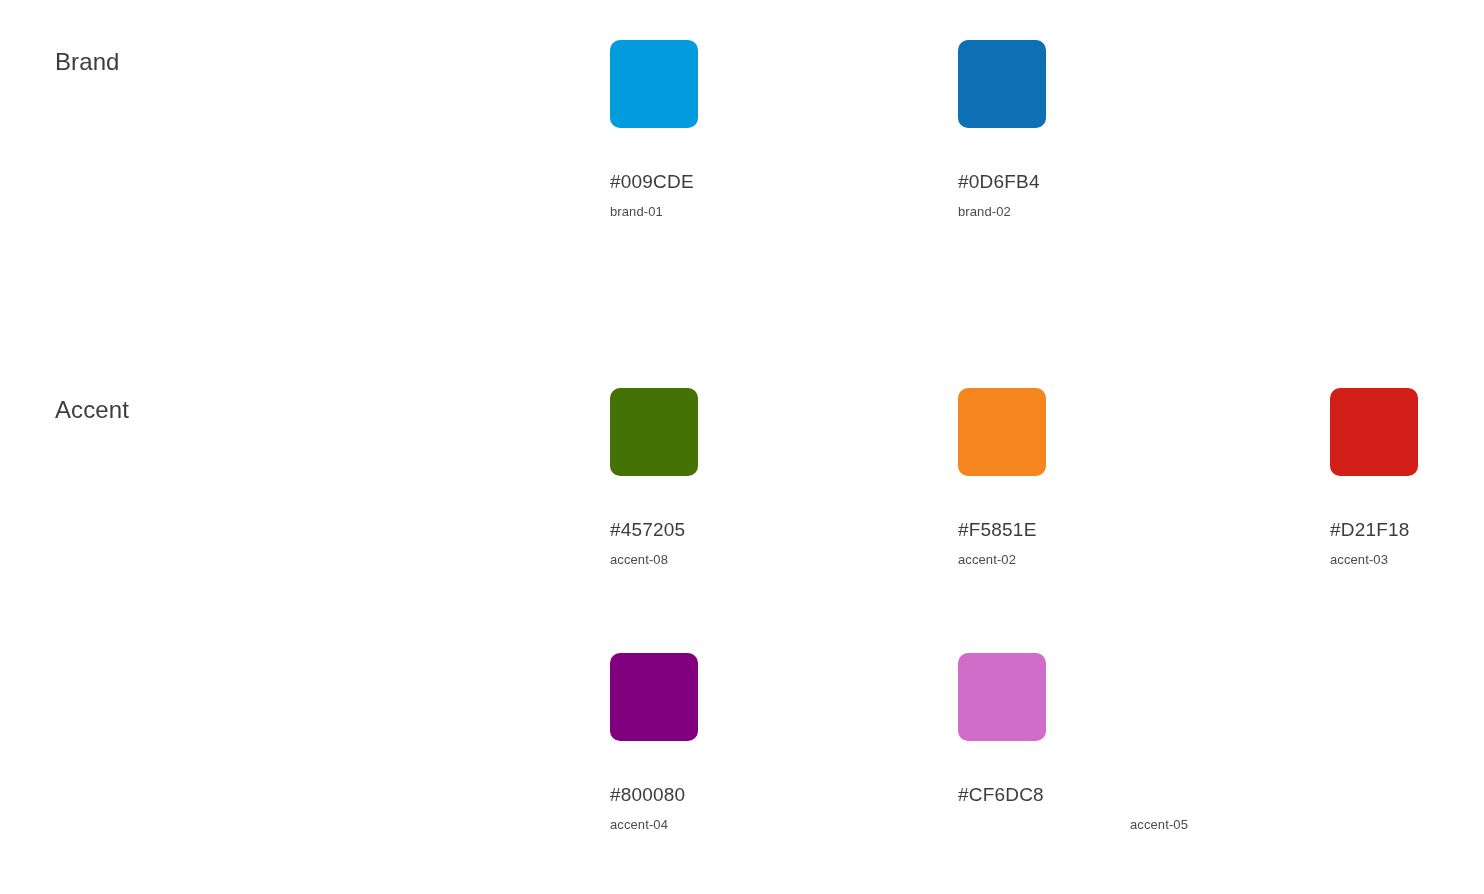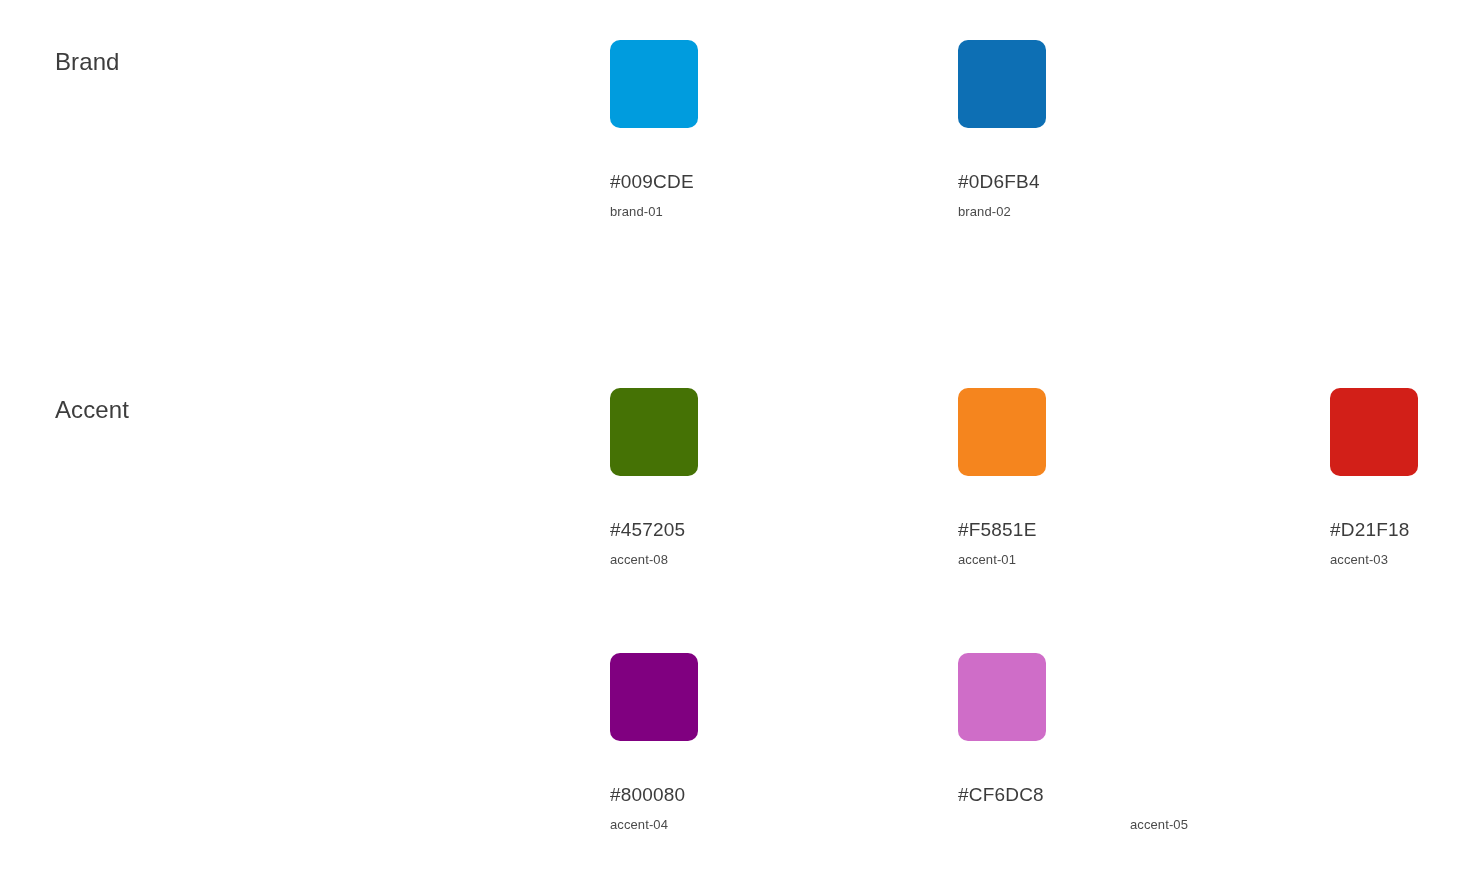--- a/index.html
+++ b/index.html
@@ -123,21 +123,21 @@
 
         <div class="swatch-cell" data-col="0">
           <span class="swatch-chip" style="background-color: rgb(69, 114, 5);"></span>
           <div class="swatch-hex" style="color: rgb(60, 60, 60);">#457205</div>
           <div class="swatch-name" style="color: rgb(74, 74, 74);">accent-08</div>
         </div>
 
         <div class="swatch-cell" data-col="1">
           <span class="swatch-chip" style="background-color: rgb(245, 133, 30);"></span>
           <div class="swatch-hex" style="color: rgb(60, 60, 60);">#F5851E</div>
-          <div class="swatch-name" style="color: rgb(74, 74, 74);">accent-01</div>
+          <div class="swatch-name" style="color: rgb(74, 74, 74);">accent-02</div>
         </div>
 
         <div class="swatch-cell" data-col="2">
           <span class="swatch-chip" style="background-color: rgb(210, 31, 24);"></span>
           <div class="swatch-hex" style="color: rgb(60, 60, 60);">#D21F18</div>
           <div class="swatch-name" style="color: rgb(74, 74, 74);">accent-03</div>
         </div>
 
       </div>
 

